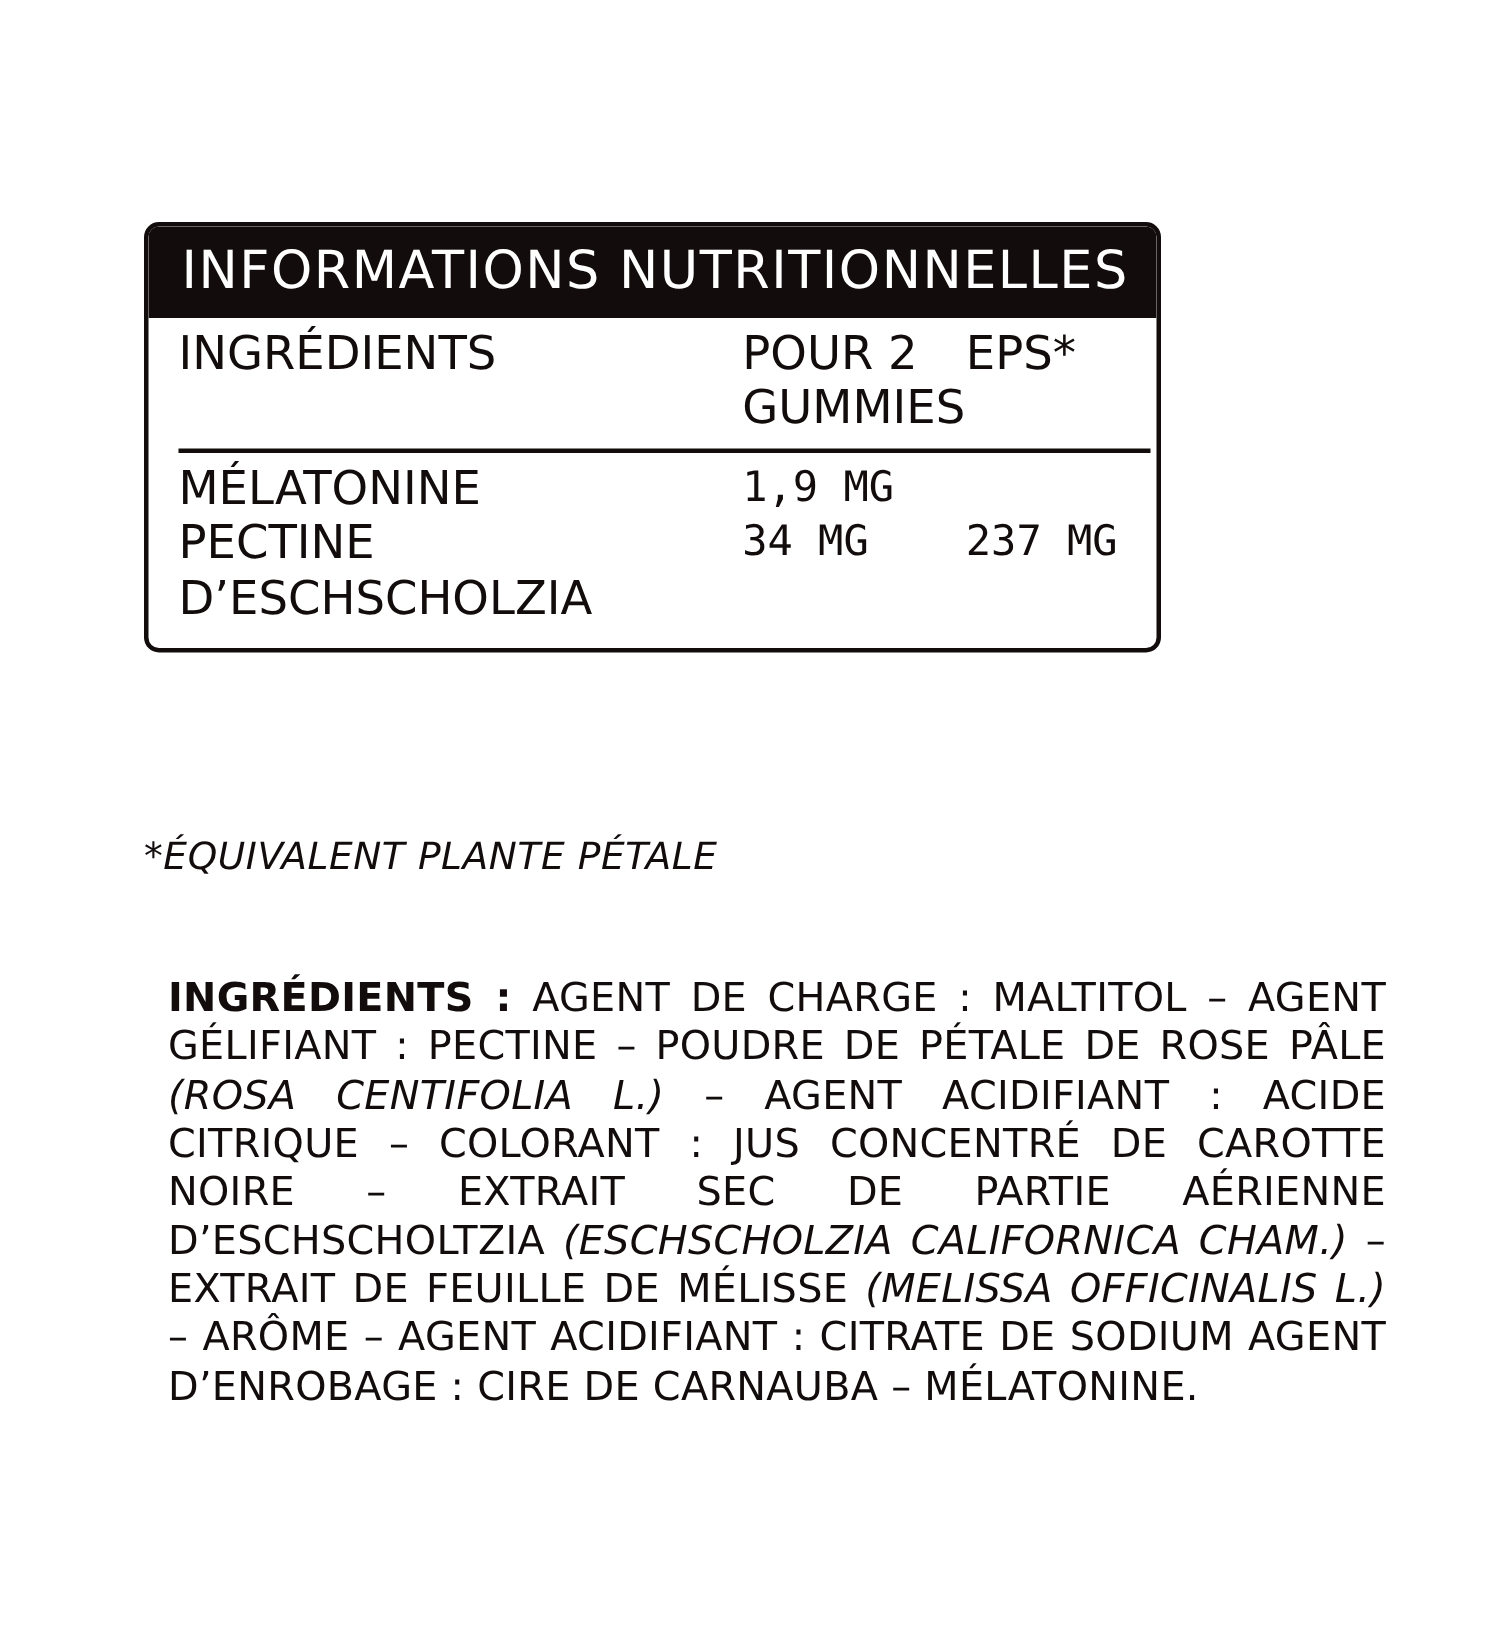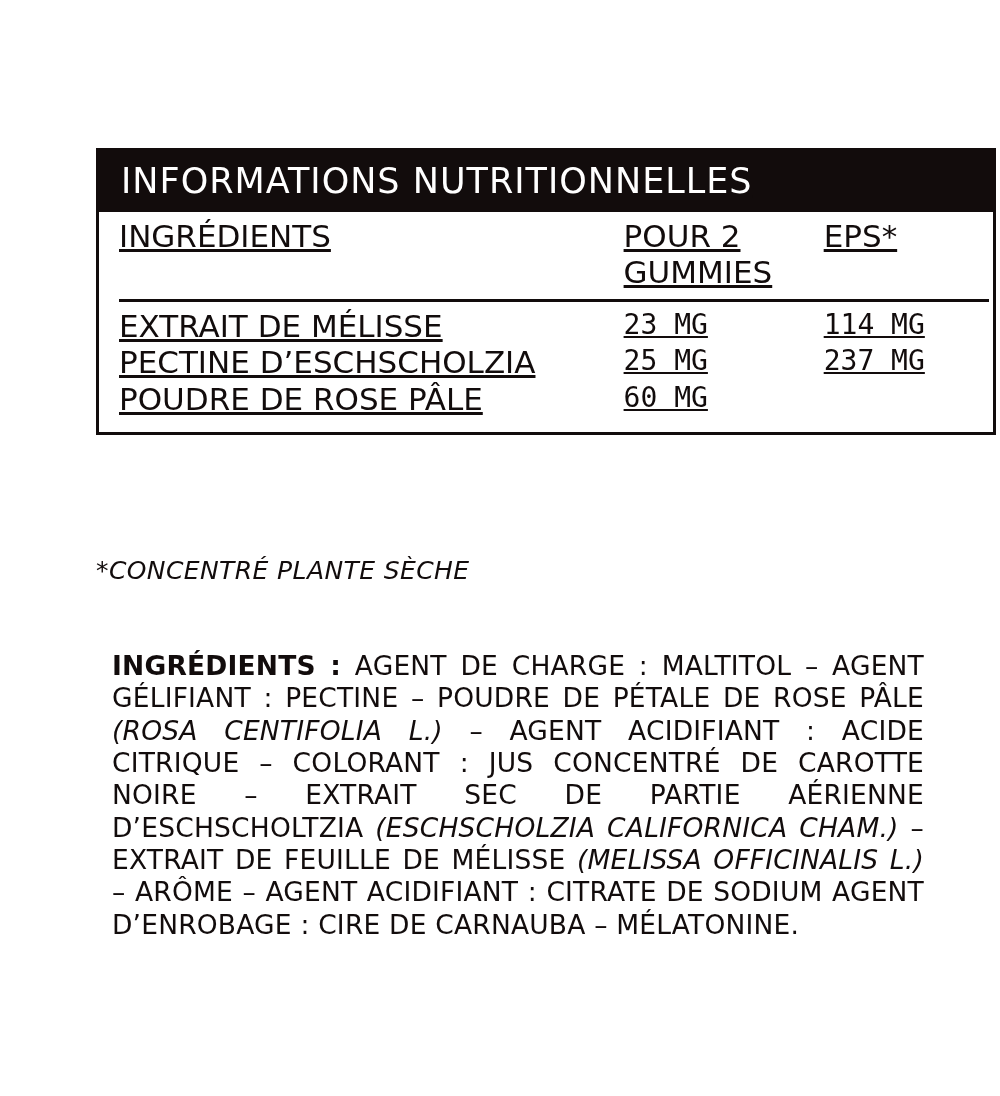--- a/index.html
+++ b/index.html
@@ -22,27 +22,26 @@
     width: 1000px;
     height: 1096px;
     overflow: hidden;
   }
 
   
   .nutrition-panel {
     position: absolute;
     left: 96px;
     top: 148px;
-    width: 900px;
+    width: 678px;
     border: 3px solid #120c0c;
-    border-radius: 0;
+    border-radius: 10px;
     box-sizing: border-box;
     background: #ffffff;
     overflow: hidden;
-    text-decoration: underline;
   }
 
   .panel-title {
     background: #120c0c;
     color: #ffffff;
     font-size: 35px;
     letter-spacing: 1.0px;
     padding: 12px 0 12px 22px;
     line-height: 1.05;
     font-family: "DejaVu Sans", sans-serif;
@@ -135,38 +134,33 @@
           <td class="col-amt head-amount">POUR 2 GUMMIES</td>
           <td class="col-eps">EPS*</td>
         </tr>
         <tr class="rule-row">
           <td colspan="3">
                 <div class="rule"></div>
               </td>
         </tr>
 
         <tr class="data-row">
-          <td class="col-ing">EXTRAIT DE MÉLISSE</td>
-          <td class="col-amt mono">23 MG</td>
-          <td class="col-eps mono">114 MG</td>
+          <td class="col-ing">MÉLATONINE</td>
+          <td class="col-amt mono">1,9 MG</td>
+          <td class="col-eps mono"></td>
         </tr>
         <tr class="data-row">
           <td class="col-ing">PECTINE D’ESCHSCHOLZIA</td>
-          <td class="col-amt mono">25 MG</td>
+          <td class="col-amt mono">34 MG</td>
           <td class="col-eps mono">237 MG</td>
-        </tr>
-        <tr class="data-row">
-          <td class="col-ing">POUDRE DE ROSE PÂLE</td>
-          <td class="col-amt mono">60 MG</td>
-          <td class="col-eps mono"></td>
         </tr>
       </tbody>
         </table>
     </div>
   </div>
 
-  <div class="footnote">*CONCENTRÉ PLANTE SÈCHE</div>
+  <div class="footnote">*ÉQUIVALENT PLANTE PÉTALE</div>
 
   <div class="ingredients-block">
     <b>INGRÉDIENTS :</b><span> AGENT DE CHARGE : MALTITOL – AGENT GÉLIFIANT : PECTINE – POUDRE DE PÉTALE DE ROSE PÂLE </span><i>(ROSA CENTIFOLIA L.)</i><span> – AGENT ACIDIFIANT : ACIDE CITRIQUE – COLORANT : JUS CONCENTRÉ DE CAROTTE NOIRE – EXTRAIT SEC DE PARTIE AÉRIENNE D’ESCHSCHOLTZIA </span><i>(ESCHSCHOLZIA CALIFORNICA CHAM.)</i><span> – EXTRAIT DE FEUILLE DE MÉLISSE </span><i>(MELISSA OFFICINALIS L.)</i><span> – ARÔME – AGENT ACIDIFIANT : CITRATE DE SODIUM AGENT D’ENROBAGE : CIRE DE CARNAUBA – MÉLATONINE.</span>
   </div>
 
 </div>
 
 </body></html>

